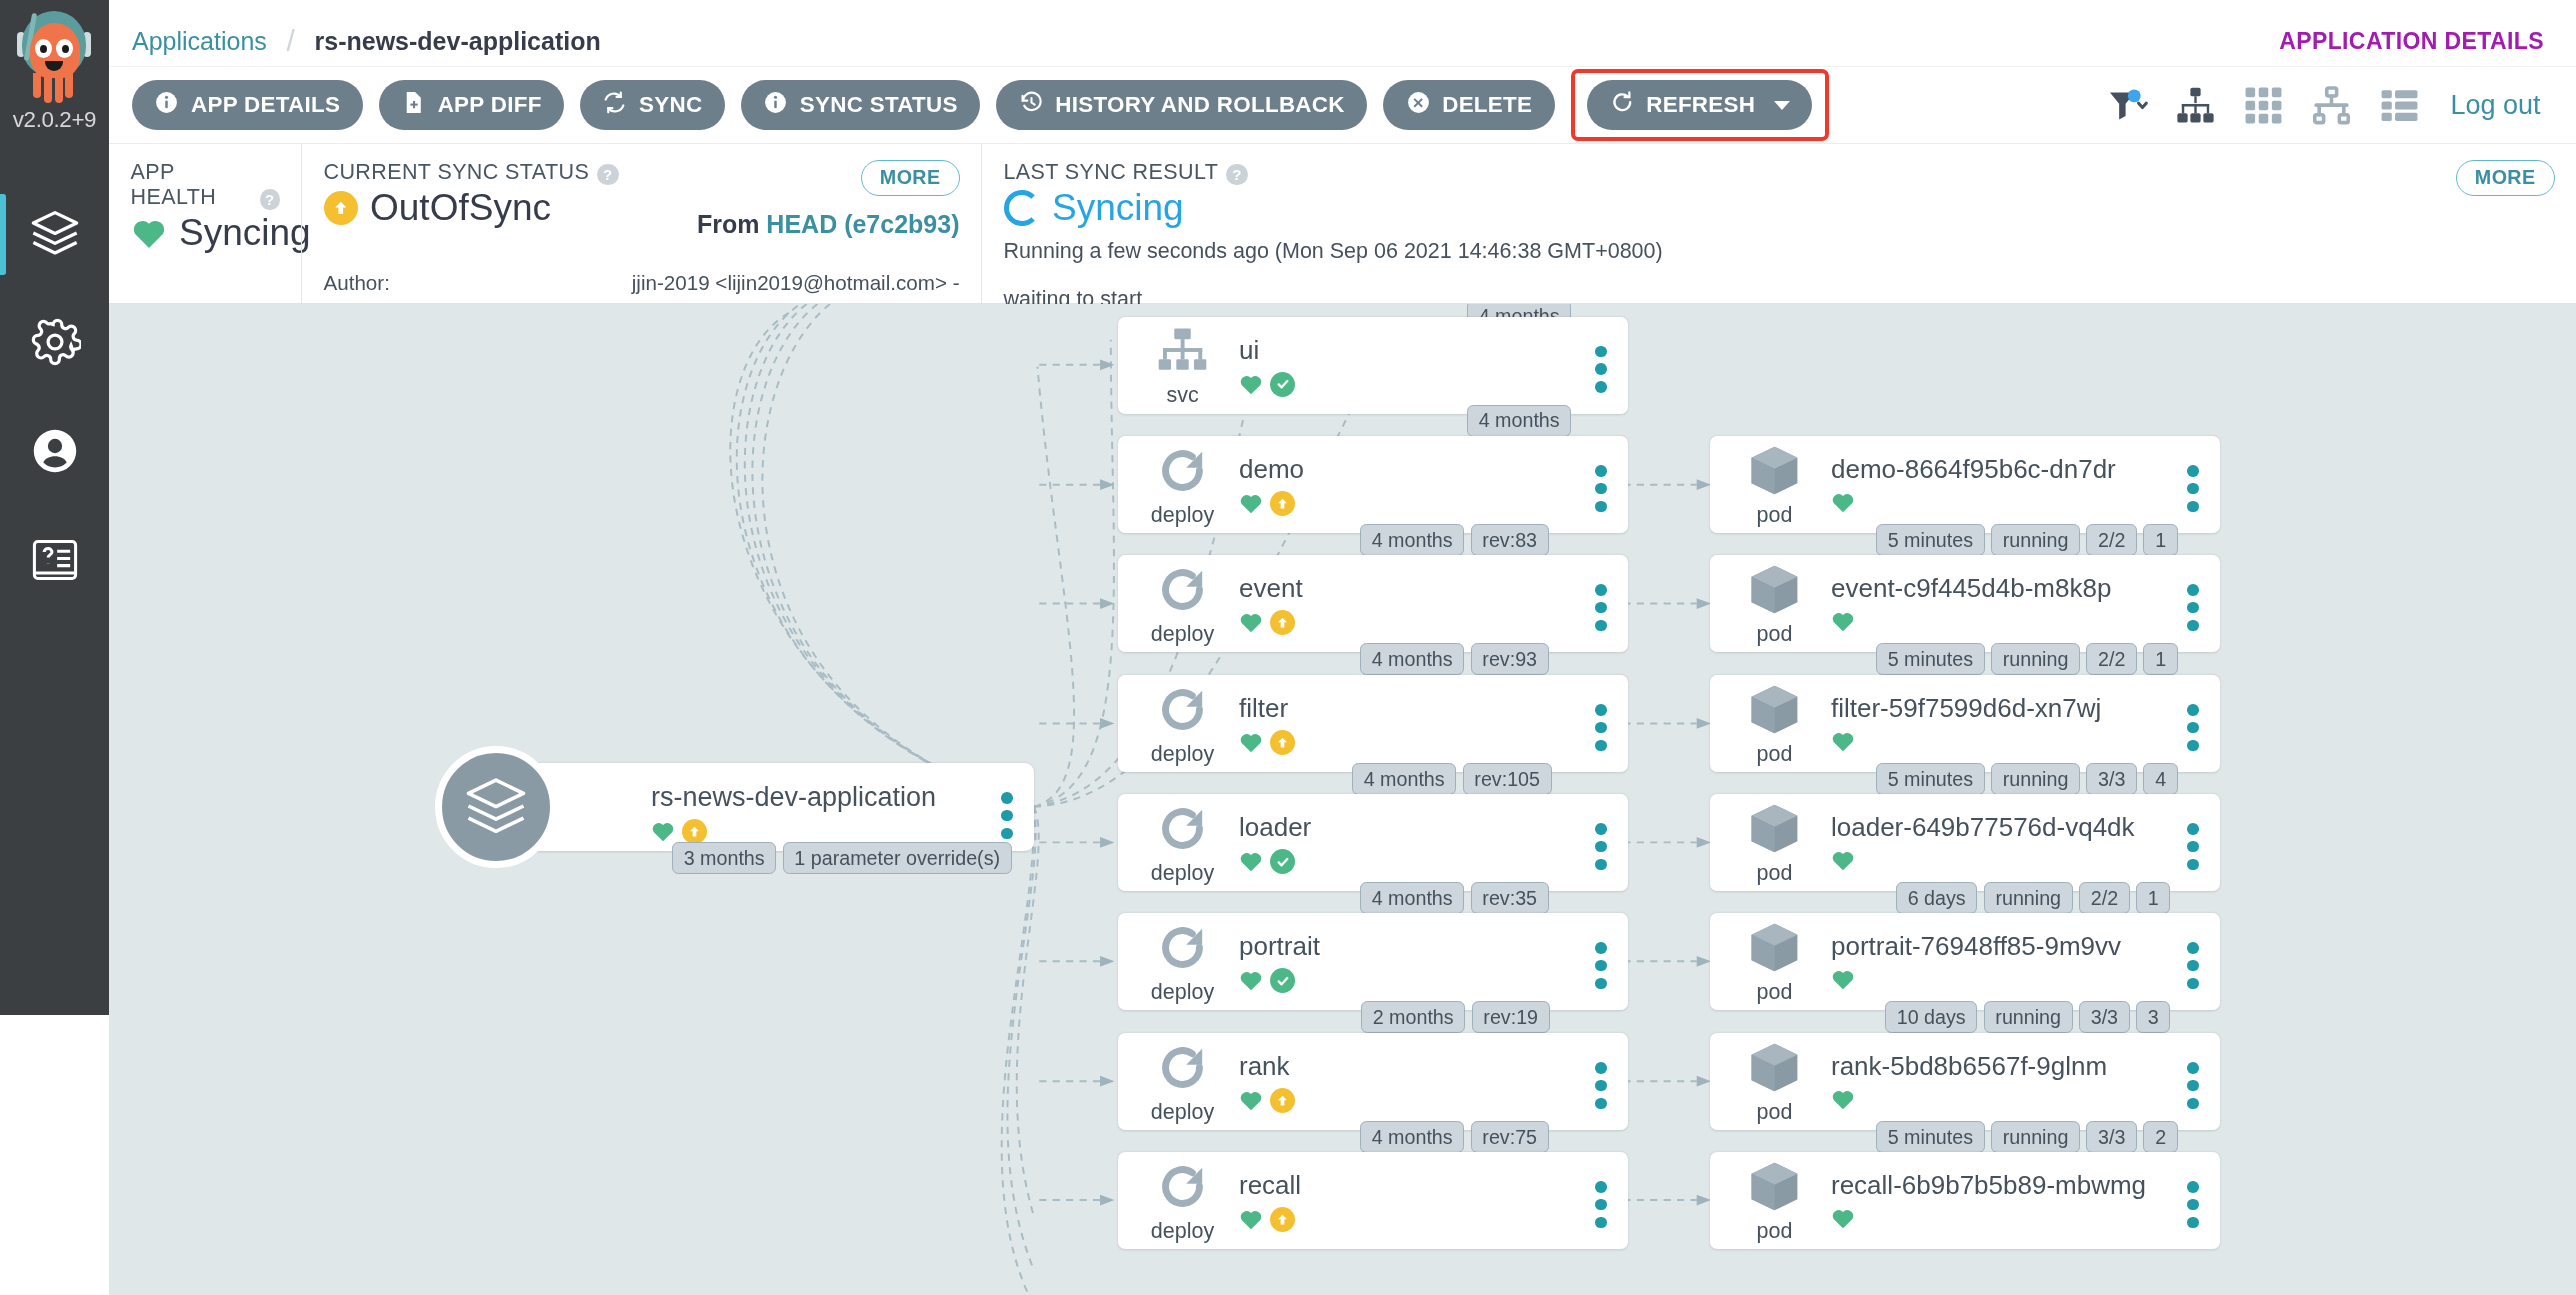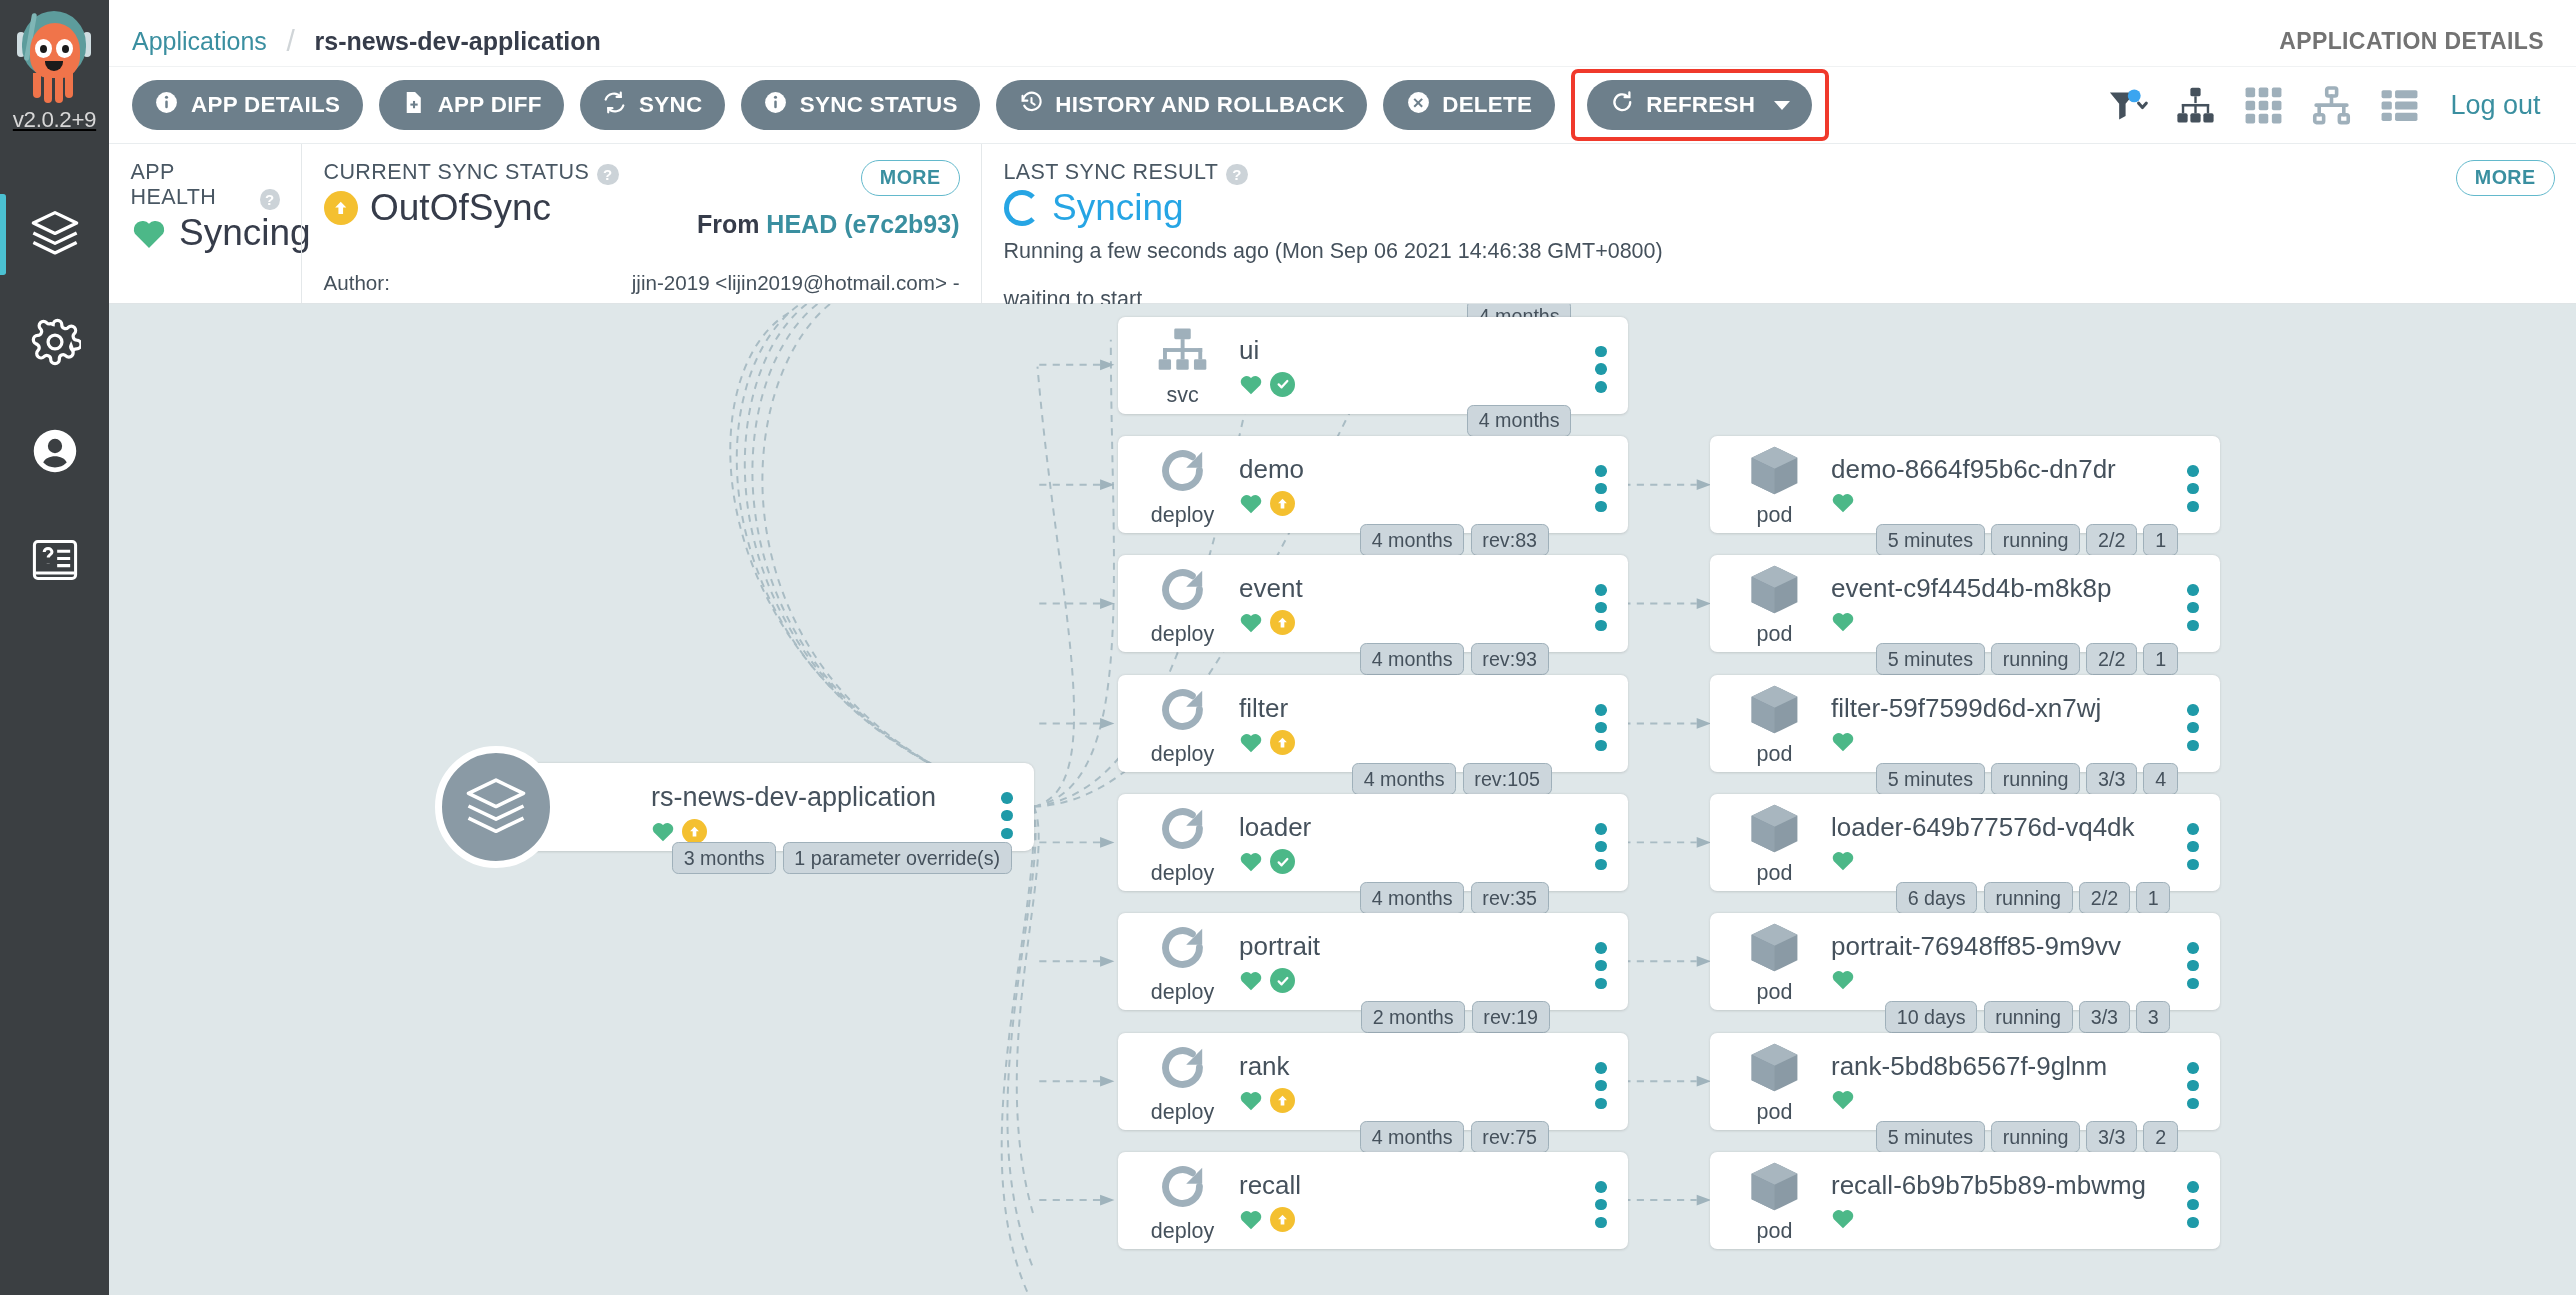--- a/index.html
+++ b/index.html
@@ -5,24 +5,24 @@
   * { box-sizing: border-box; margin: 0; padding: 0; }
   html, body {
     width: 2576px; height: 1295px;
     font-family: "Liberation Sans", sans-serif;
     background: #fff; overflow: hidden;
   }
   .app { position: relative; width: 2576px; height: 1295px; display: flex; }
 
   
   .sidebar {
-    width: 109px; height: 1295px;
+    width: 109px; height: 1015px;
     background: #3b3f42;
     position: relative; flex: 0 0 109px;
-    display: flex; flex-direction: column; align-items: center; text-decoration: underline;
+    display: flex; flex-direction: column; align-items: center;
   }
   .logo-wrap { margin-top: 7.2px; width: 98px; height: 98px; position: relative; }
   .octo { position: relative; width: 93px; height: 93px; margin: 0 auto; }
   .octo-head {
     position: absolute; left: 14.3px; top: 3.6px; width: 64px; height: 66px;
     background: #5d9c9c; border-radius: 50% 50% 46% 46%;
   }
   .octo-body {
     position: absolute; left: 21.5px; top: 16px; width: 50px; height: 55px;
     background: #f0744a; border-radius: 50% 50% 38% 38%;
@@ -61,21 +61,21 @@
   .topbar {
     height: 51px; display: flex; align-items: center;
     padding: 0 32px 0 23px; background: #fff;
     border-bottom: 0.9px solid #f0f2f3;
     justify-content: space-between;
   }
   .crumbs { display: flex; align-items: center; font-size: 25px; }
   .crumb-link { color: #3a8fa0; cursor: pointer; }
   .crumb-sep { color: #d0d5d8; margin: 0 19.7px; font-size: 30px; font-weight: 300; }
   .crumb-cur { color: #363c4a; font-weight: bold; }
-  .page-kicker { color: #737373; font-size: 23px; font-weight: bold; letter-spacing: 0.4px; }
+  .page-kicker { color: #a21caf; font-size: 23px; font-weight: bold; letter-spacing: 0.4px; }
 
   
   .toolbar {
     height: 77px; display: flex; align-items: center;
     padding: 0 23px; background: #fff; border-bottom: 0.9px solid #e9edef;
     position: relative;
   }
   .btn {
     height: 50px; border-radius: 25px; background: #6d7f8b; color: #fff;
     display: inline-flex; align-items: center; gap: 11.6px;

